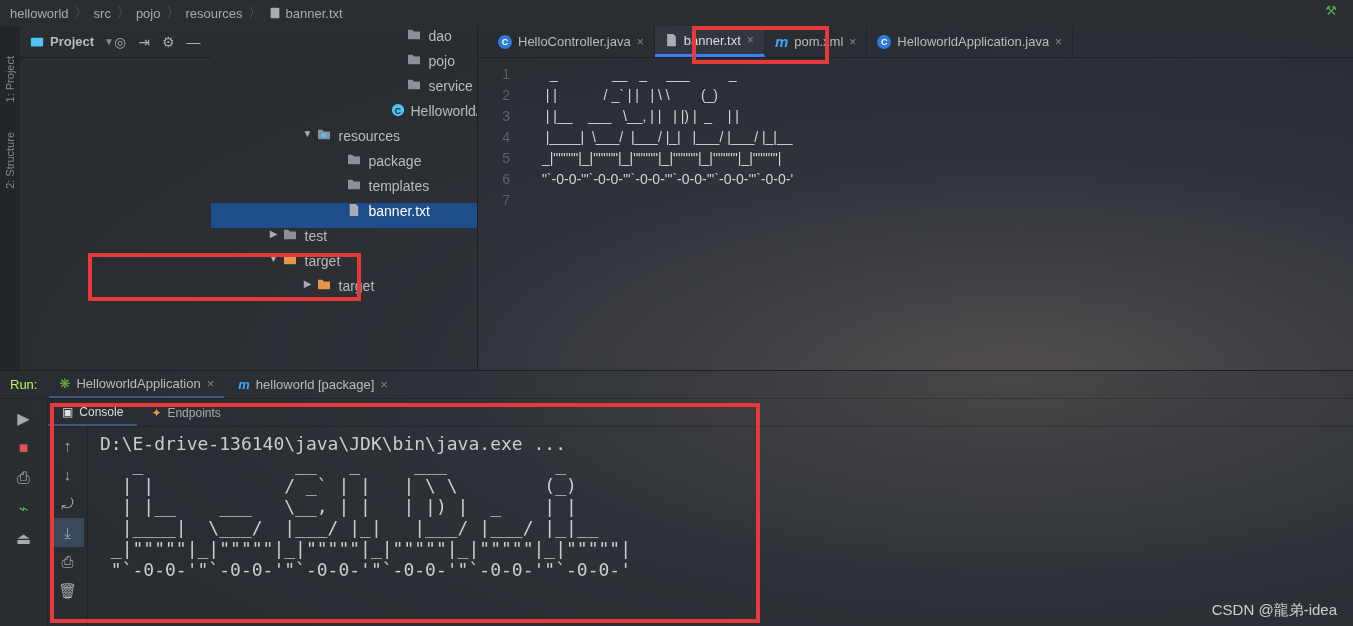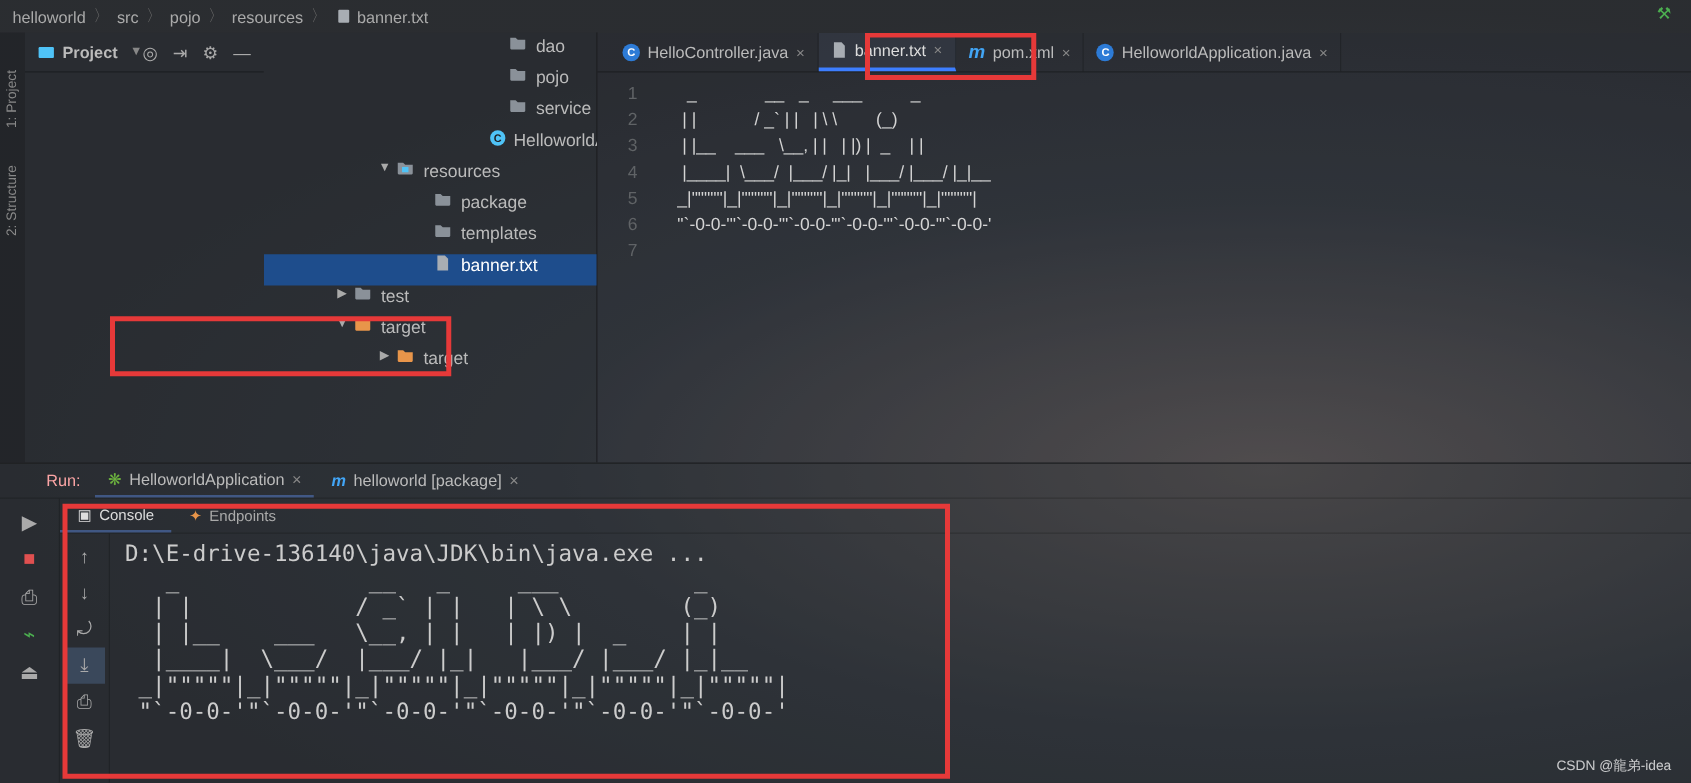--- a/index.html
+++ b/index.html
@@ -49,21 +49,21 @@
 .tab .tab-icon { display: inline-flex; }
 
 .editor-body { display: flex; flex: 1; font-family: "Consolas", monospace; font-size: 14px; color: #d4d4d4; }
 .gutter { width: 40px; text-align: right; padding: 6px 8px 0 0; color: #606366; user-select: none; }
 .gutter div { height: 21px; line-height: 21px; }
 .code { padding: 6px 0 0 20px; white-space: pre; line-height: 21px; }
 
 
 .run-panel { height: 256px; display: flex; flex-direction: column; border-top: 1px solid #1e1f22; background: rgba(40,44,52,0.45); }
 .run-header { display: flex; align-items: center; height: 28px; padding: 0 10px; font-size: 13px; gap: 4px; border-bottom: 1px solid rgba(0,0,0,0.2); }
-.run-header .run-label { margin-right: 8px; color: #fca5a5; margin-left: 27px; }
+.run-header .run-label { margin-right: 8px; color: #bef264; }
 .run-tab { display: flex; align-items: center; gap: 6px; padding: 0 10px; height: 100%; color: #bbb; cursor: pointer; }
 .run-tab.active { border-bottom: 2px solid rgba(100,150,255,0.4); }
 .run-tab .close { color: #888; }
 
 .run-body { display: flex; flex: 1; }
 .run-gutter { width: 48px; display: flex; flex-direction: column; align-items: center; padding-top: 4px; gap: 0; border-right: 1px solid rgba(0,0,0,0.2); }
 .run-gutter .gitem { width: 40px; height: 30px; display: flex; align-items: center; justify-content: center; color: #aaa; cursor: pointer; font-size: 16px; }
 .run-gutter .stop { color: #e05050; }
 .run-gutter .bug { color: #4caf50; }
 
@@ -71,21 +71,21 @@
 .run-subtabs { display: flex; height: 28px; border-bottom: 1px solid rgba(0,0,0,0.2); }
 .run-subtab { padding: 0 14px; display: flex; align-items: center; gap: 6px; font-size: 12px; color: #aaa; cursor: pointer; }
 .run-subtab.active { border-bottom: 2px solid rgba(100,150,255,0.4); color: #ddd; }
 .run-console-gutter { width: 40px; display: flex; flex-direction: column; align-items: center; padding-top: 4px; border-right: 1px solid rgba(0,0,0,0.2); }
 .run-console-gutter .cg { width: 32px; height: 29px; display: flex; align-items: center; justify-content: center; color: #aaa; cursor: pointer; font-size: 15px; }
 .run-console-gutter .cg.active { background: rgba(70,90,120,0.6); }
 
 .run-output-wrap { display: flex; flex: 1; }
 .run-output { flex: 1; font-family: "Consolas", monospace; font-size: 18px; color: #ccc; padding: 6px 12px; white-space: pre; line-height: 21px; }
 
-.watermark { position: absolute; right: 16px; bottom: 6px; color: rgba(255,255,255,0.75); font-size: 11px; z-index: 5; font-family: Arial; }
+.watermark { position: absolute; right: 16px; bottom: 6px; color: rgba(255,255,255,0.75); font-size: 15px; z-index: 5; font-family: Arial; }
 
 
 .anno { position: absolute; border: 4px solid #e63939; z-index: 10; pointer-events: none; }
 </style>
 </head>
 <body>
 
 <div class="app">
 
   <div class="breadcrumb">

